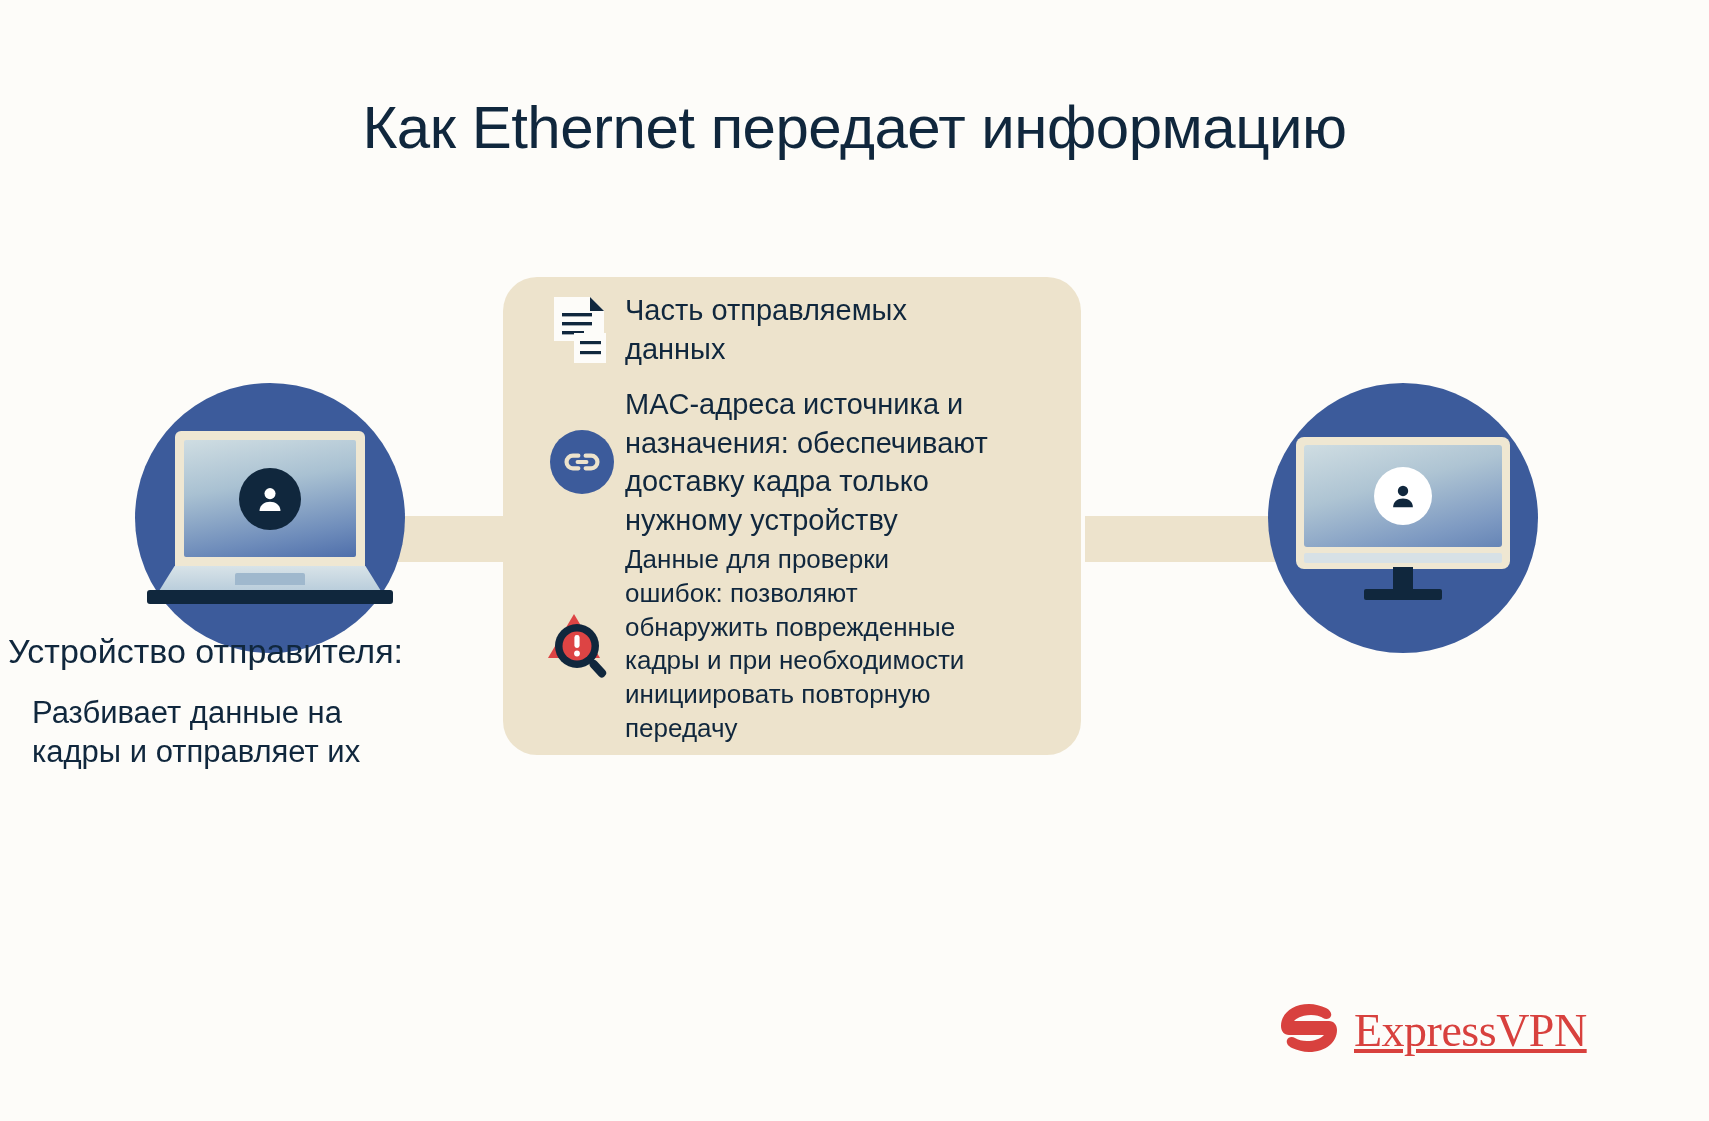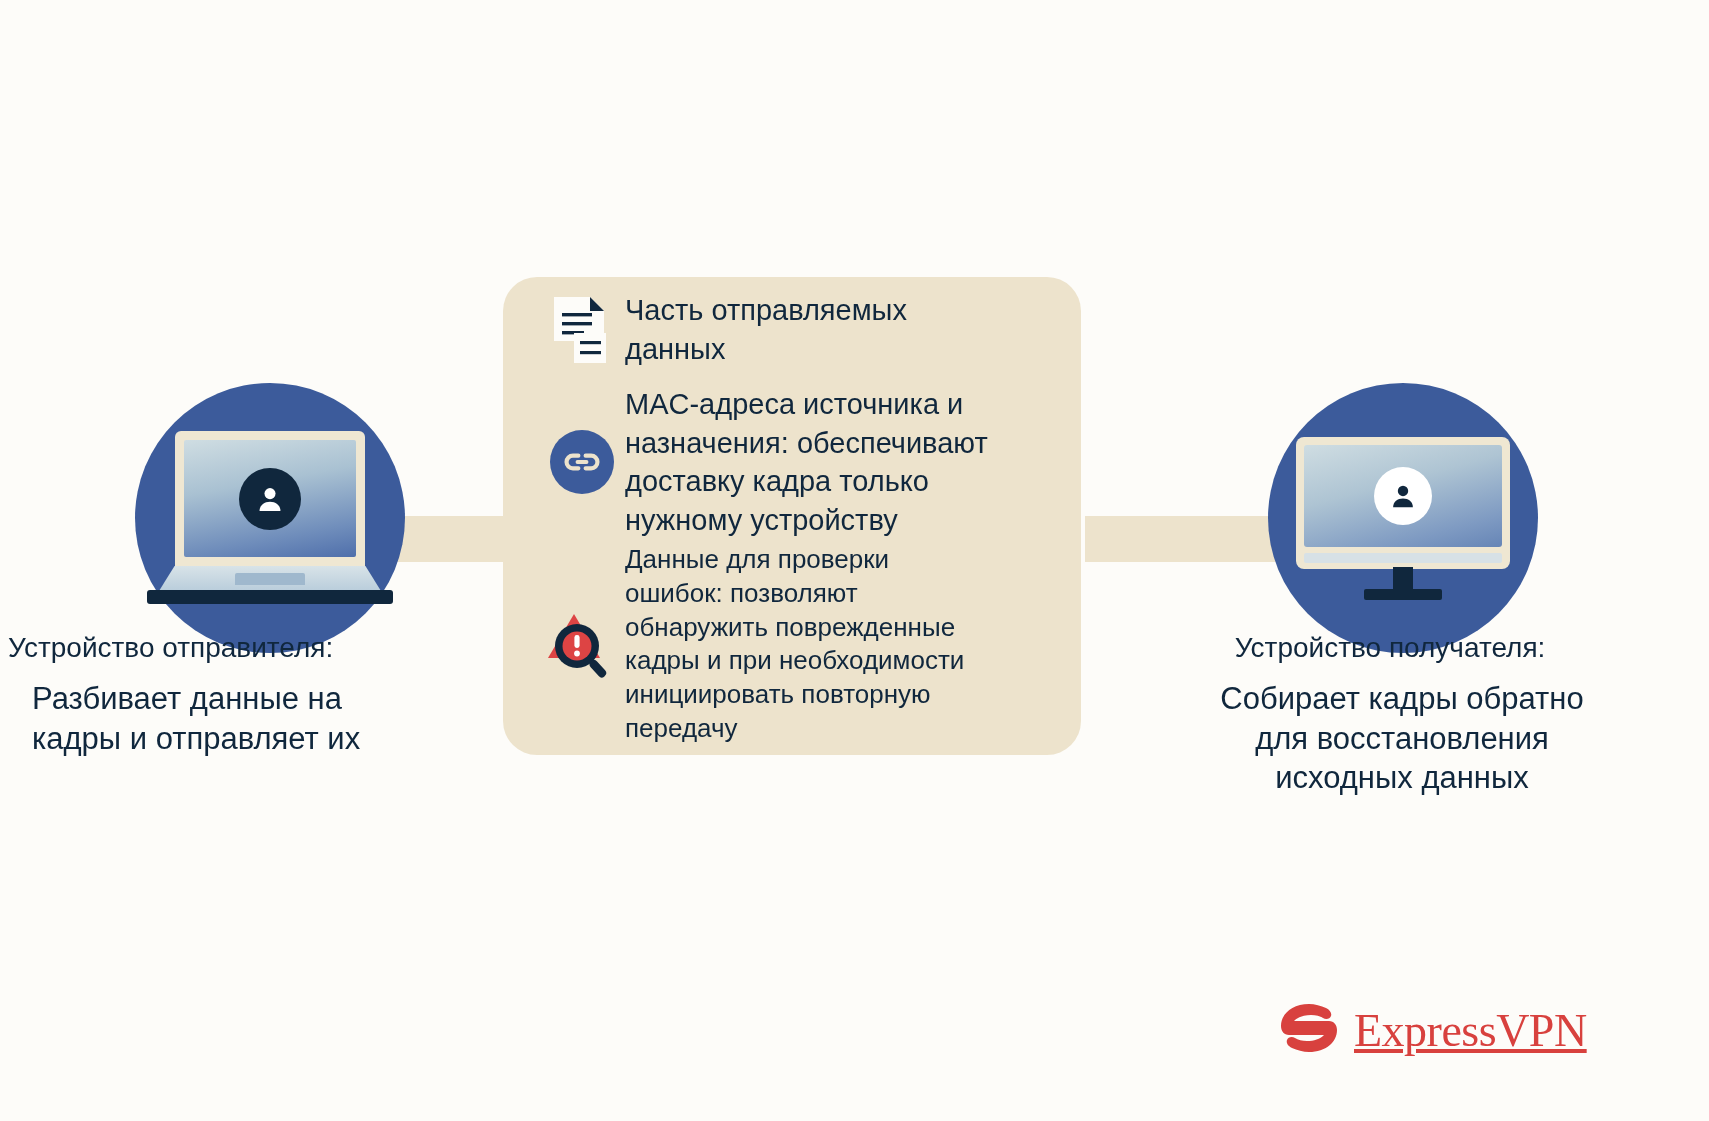--- a/index.html
+++ b/index.html
@@ -209,23 +209,23 @@
     align-items: center;
     justify-content: center;
   }
 
   
   .caption {
     position: absolute;
     color: #10273d;
   }
   .caption-head {
-    font-size: 28px;
+    font-size: 34px;
     line-height: 1.25;
-    margin-bottom: 14px;
+    margin-bottom: 20px;
   }
   .caption-body {
     font-size: 31px;
     line-height: 1.28;
     white-space: pre-line;
     margin-left: 24px;
   }
   #caption-left {
     left: 8px; top: 630px; width: 490px; text-align: left;
   }
@@ -249,20 +249,21 @@
     margin-left: 14px;
     font-weight: 400;
     text-decoration: underline;
   }
 </style>
 </head>
 <body>
 
 <div id="canvas">
 
+  <div id="title">Как Ethernet передает информацию</div>
 
   <div class="connector" id="connector-left"></div>
   <div class="connector" id="connector-right"></div>
 
   <div class="device-node" id="device-left">
     <div class="device-circle"></div>
     <div class="laptop">
       <div class="laptop-lid">
         <div class="laptop-screen">
           <div class="avatar-badge avatar-dark">
@@ -353,26 +354,20 @@
     </div>
 
   </div>
 
   <div class="caption" id="caption-left">
     <div class="caption-head">Устройство отправителя:</div>
     <div class="caption-body">Разбивает данные на
 кадры и отправляет их</div>
   </div>
 
-  <div class="caption" id="caption-right">
-    <div class="caption-head">Устройство получателя:</div>
-    <div class="caption-body">Собирает кадры обратно
-для восстановления
-исходных данных</div>
-  </div>
 
   <div id="logo">
     <span>
       <svg width="62" height="56" viewBox="0 0 62 56" aria-hidden="true">
         <path d="M31 4 C14 4 3 14 3 26 c0 5 3 9 8 9 h34 c4 0 7-2 7-5 0-3-3-5-7-5 H18 c-3 0-4-2-2-4 4-4 10-6 17-6 5 0 9 1 12 3 3 2 7 1 8-2 1-3-1-6-5-8-5-2-11-4-17-4 z" fill="#d8413e"></path>
         <path d="M31 52 c17 0 28-10 28-22 0-5-3-9-8-9 H17 c-4 0-7 2-7 5 0 3 3 5 7 5 h27 c3 0 4 2 2 4-4 4-10 6-17 6-5 0-9-1-12-3-3-2-7-1-8 2-1 3 1 6 5 8 5 2 11 4 17 4 z" fill="#d8413e"></path>
       </svg>
     </span>
     <span id="logo-text">ExpressVPN</span>
   </div>

